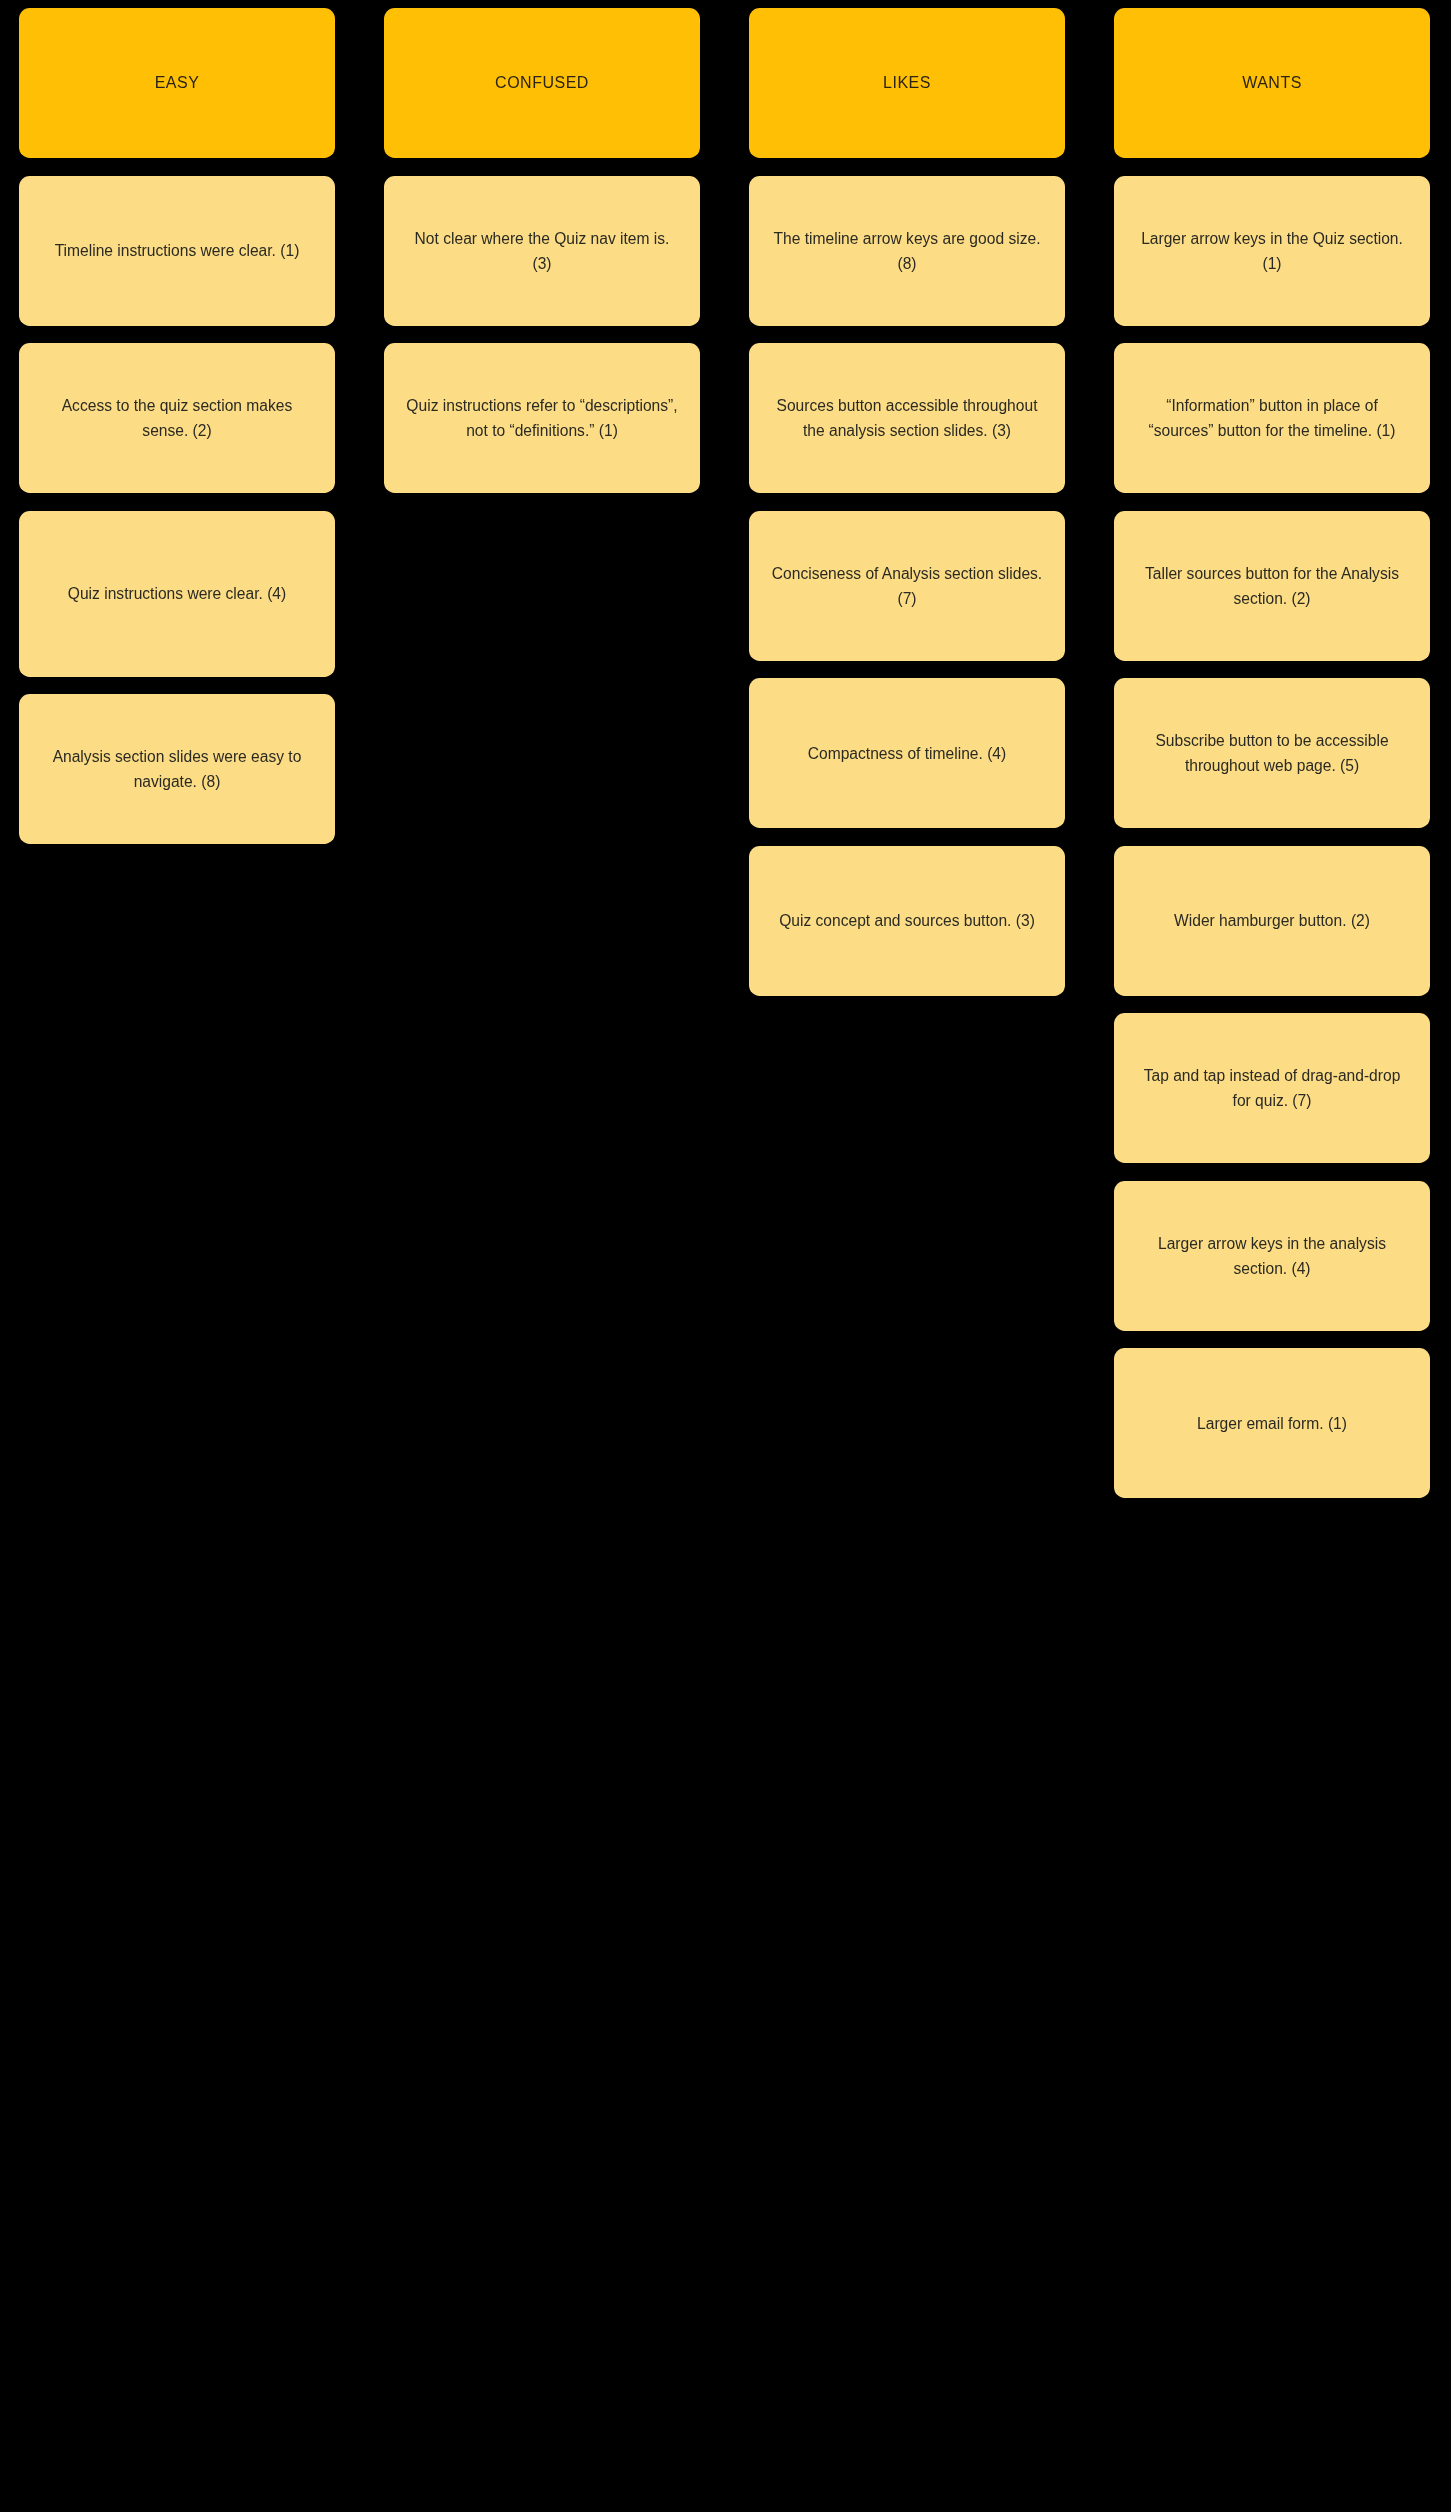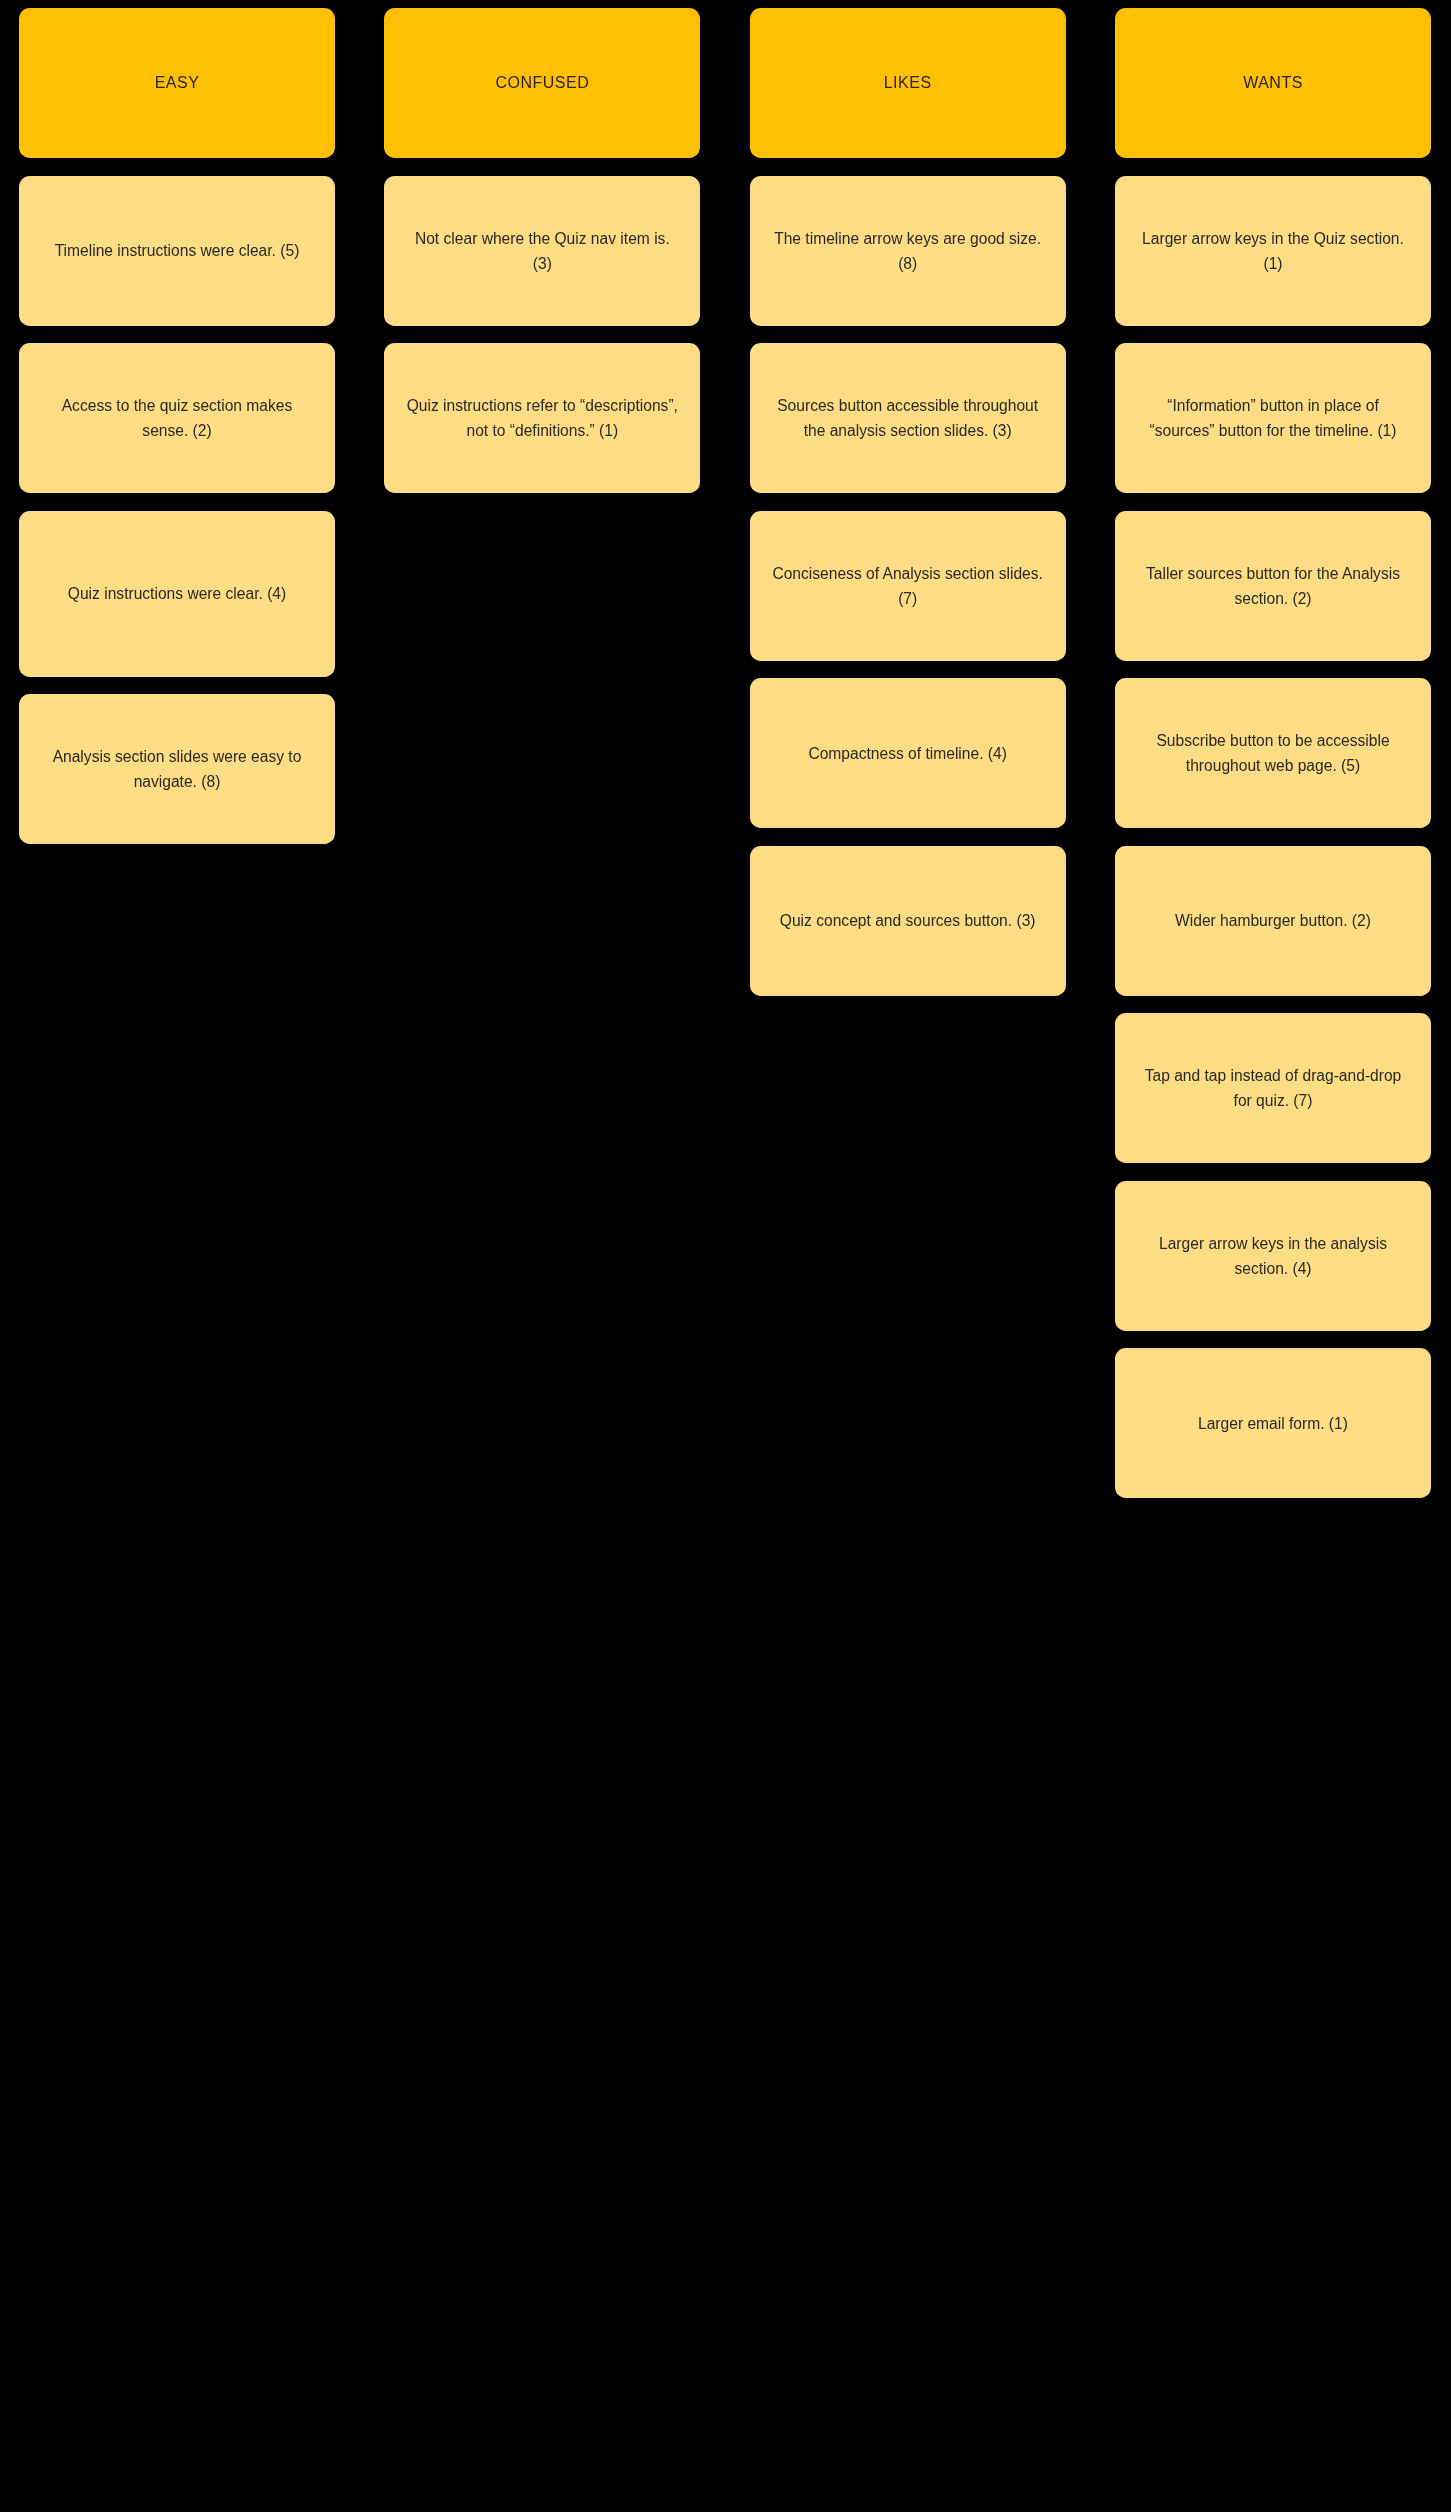--- a/index.html
+++ b/index.html
@@ -1,15 +1,15 @@
 <!DOCTYPE html>
 <html style="--header-bg: #FFBF05; --note-bg: #FCDD86;font-size:12px"><head>
 <meta charset="utf-8">
 <style>
-  * { box-sizing: border-box; margin: 0; padding: 0; justify-content: space-between; }
+  * { box-sizing: border-box; margin: 0; padding: 0; }
 
   html, body {
     width: 1451px;
     height: 2512px;
     background: #000000;
     font-family: "Liberation Sans", sans-serif;
   }
 
   #board {
     position: relative;
@@ -71,21 +71,21 @@
 </head>
 <body style="background: rgb(0, 0, 0);">
 
 <div id="board">
 
   <div class="column">
     <div class="column-header">
       <span class="column-header-label">EASY</span>
     </div>
     <div class="note-card h-large">
-      <span class="note-text">Timeline instructions were clear. (5)</span>
+      <span class="note-text">Timeline instructions were clear. (1)</span>
     </div>
     <div class="note-card h-large">
       <span class="note-text">Access to the quiz section makes sense. (2)</span>
     </div>
     <div class="note-card h-small">
       <span class="note-text">Quiz instructions were clear. (4)</span>
     </div>
     <div class="note-card h-large">
       <span class="note-text">Analysis section slides were easy to navigate. (8)</span>
     </div>

